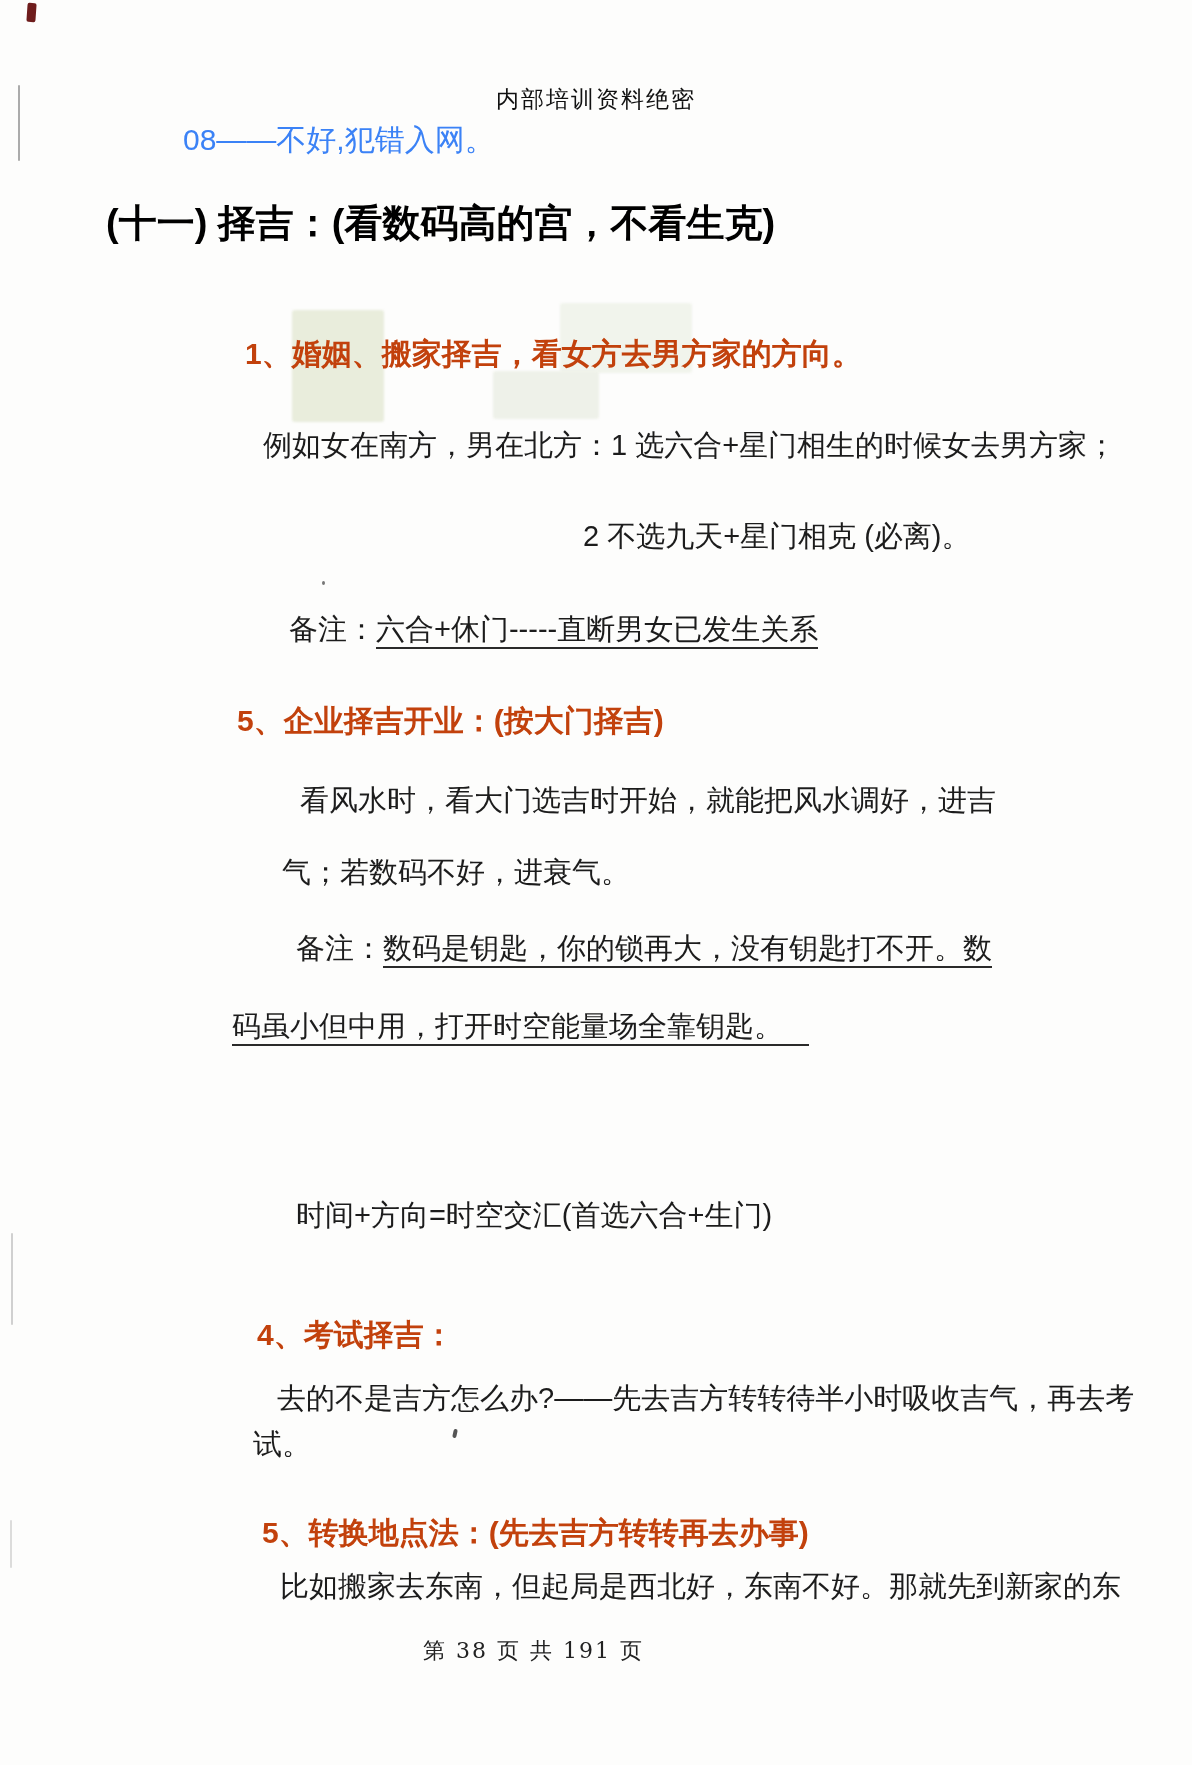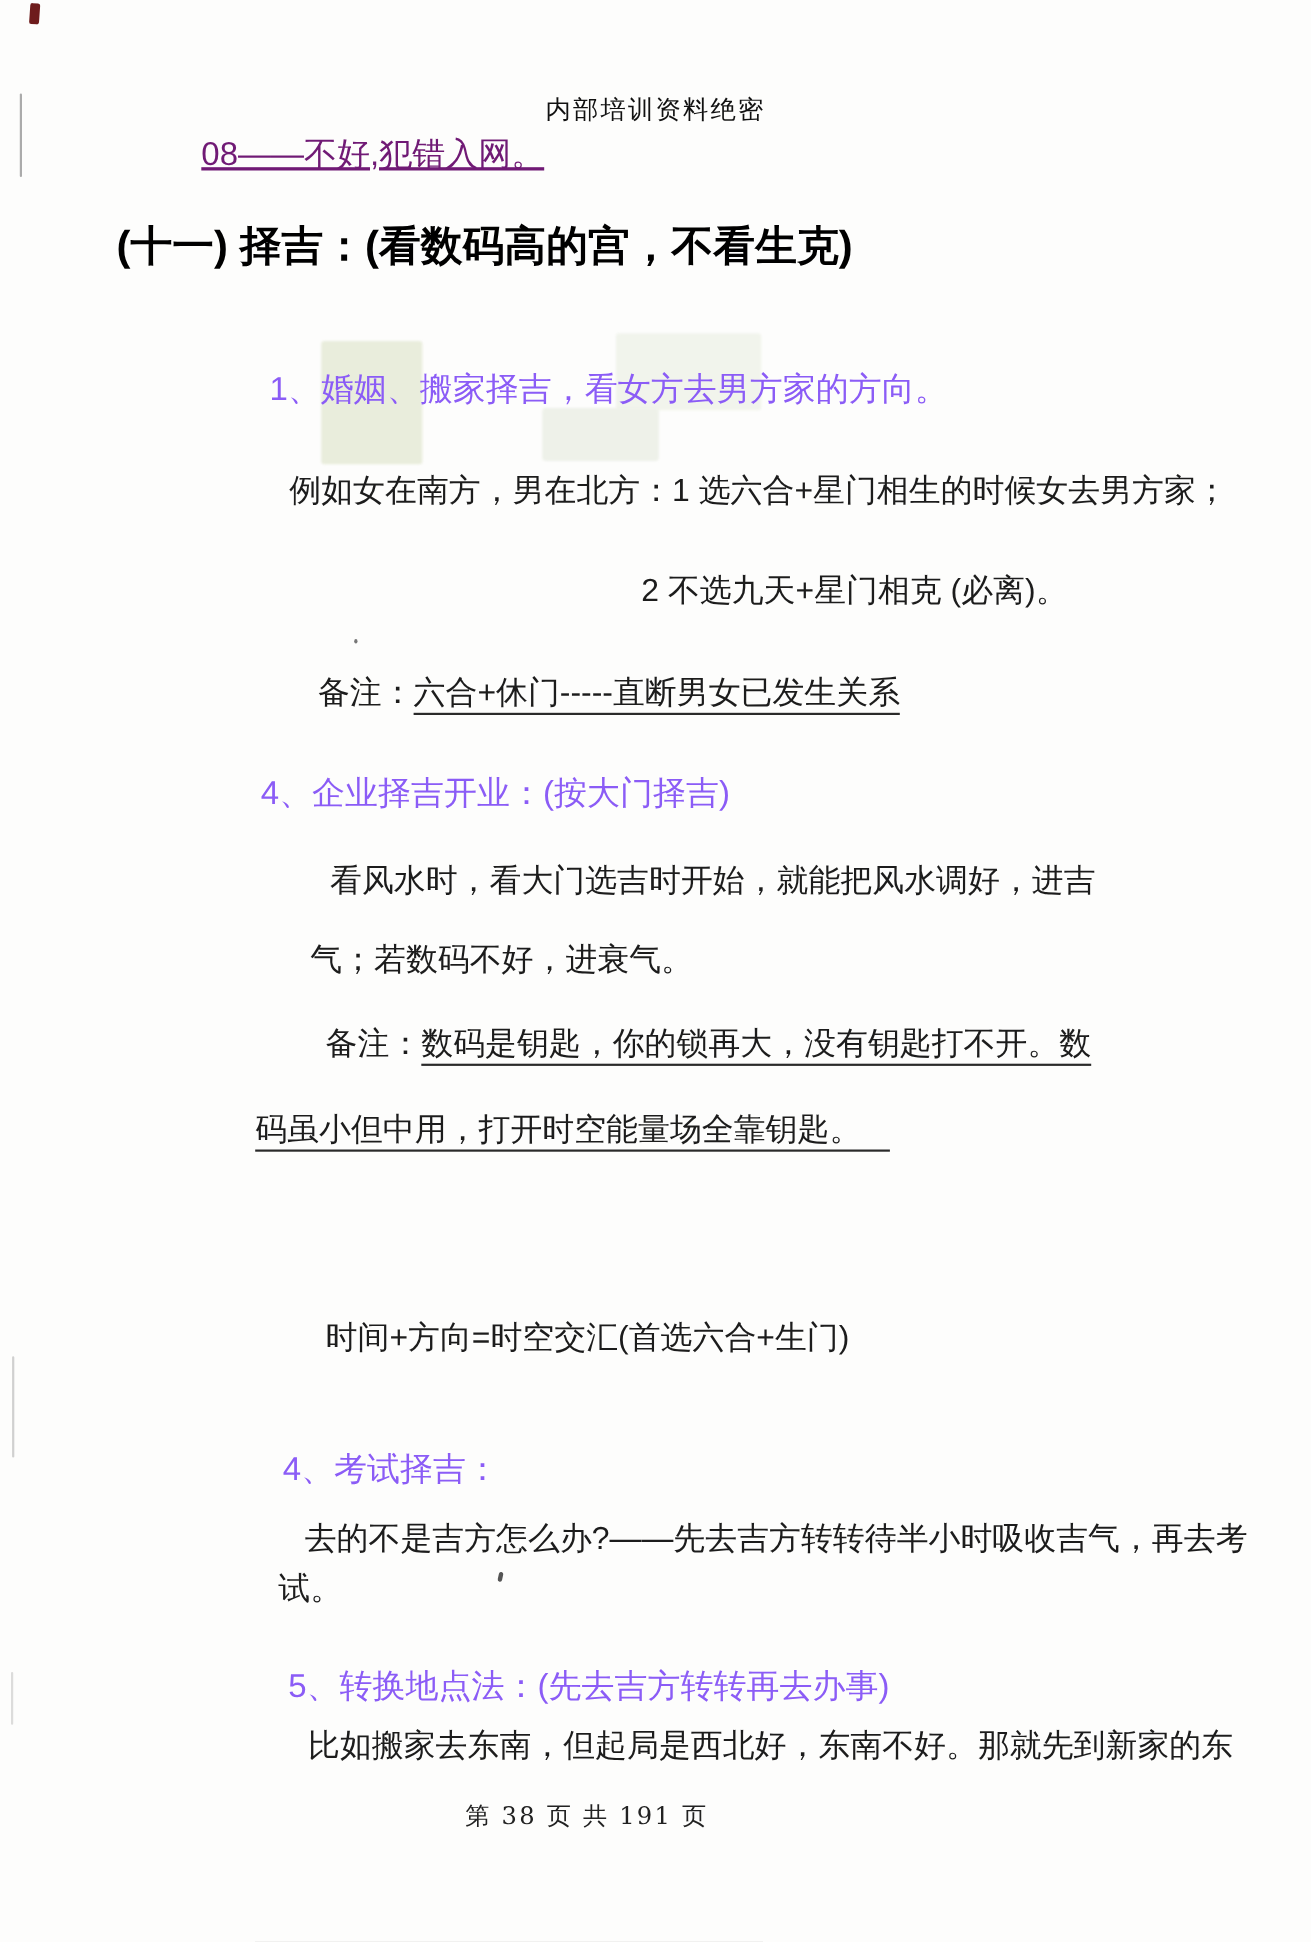--- a/index.html
+++ b/index.html
@@ -15,26 +15,26 @@
   }
   .abs { position: absolute; margin: 0; white-space: nowrap; }
   .doc-header {
     font-family: "DejaVu Serif", "Liberation Serif", serif;
     font-size: 23px;
     letter-spacing: 2px;
     color: #111;
     left: 0; right: 0; top: 84px;
     text-align: center;
   }
-  .intro-line { font-size: 30px; left: 183px; top: 120px; color: #701a75; text-decoration: underline; }
+  .intro-line { font-size: 30px; left: 183px; top: 120px; color: #3b82f6; }
   .main-heading {
     font-size: 38px; font-weight: bold; color: #000;
     left: 106px; top: 198px; letter-spacing: 0px;
   }
-  .sec-heading { font-size: 30px; font-weight: normal; color: #8b5cf6; text-align: center; }
+  .sec-heading { font-size: 30px; font-weight: bold; color: #c2410c; text-align: center; }
   .body-line { font-size: 29px; color: #1c1c1c; }
   .underlined { border-bottom: 2.5px solid #2a2a2a; padding-bottom: 2px; }
   .extend { padding-right: 26px; }
   .doc-footer {
     font-family: "DejaVu Serif", "Liberation Serif", serif;
     font-size: 22px; letter-spacing: 2px; color: #222;
     left: 423px; top: 1636px;
   }
   .highlight { position: absolute; border-radius: 3px; filter: blur(1px); }
   .artifact { position: absolute; }
@@ -62,21 +62,21 @@
 
   <p class="abs intro-line">08——不好,犯错入网。</p>
 
   <h1 class="abs main-heading">(十一) 择吉：(看数码高的宫，不看生克)</h1>
 
   <h2 class="abs sec-heading" style="left:245px; top:334px;">1、婚姻、搬家择吉，看女方去男方家的方向。</h2>
   <p class="abs body-line" style="left:263px; top:426px;">例如女在南方，男在北方：1 选六合+星门相生的时候女去男方家；</p>
   <p class="abs body-line" style="left:583px; top:517px;">2 不选九天+星门相克 (必离)。</p>
   <p class="abs body-line" style="left:289px; top:610px;"><span>备注：</span><span class="underlined">六合+休门-----直断男女已发生关系</span></p>
 
-  <h2 class="abs sec-heading" style="left:237px; top:701px;">4、企业择吉开业：(按大门择吉)</h2>
+  <h2 class="abs sec-heading" style="left:237px; top:701px;">5、企业择吉开业：(按大门择吉)</h2>
   <p class="abs body-line" style="left:282px; top:853px;">气；若数码不好，进衰气。</p>
   <p class="abs body-line" style="left:300px; top:781px;">看风水时，看大门选吉时开始，就能把风水调好，进吉</p>
   <p class="abs body-line" style="left:296px; top:929px;"><span>备注：</span><span class="underlined">数码是钥匙，你的锁再大，没有钥匙打不开。数</span></p>
   <p class="abs body-line" style="left:232px; top:1007px;"><span class="underlined extend">码虽小但中用，打开时空能量场全靠钥匙。</span></p>
 
   <p class="abs body-line" style="left:296px; top:1196px;">时间+方向=时空交汇(首选六合+生门)</p>
 
   <h2 class="abs sec-heading" style="left:257px; top:1283px;margin-top:32px;">4、考试择吉：</h2>
   <p class="abs body-line" style="left:277px; top:1379px;">去的不是吉方怎么办?——先去吉方转转待半小时吸收吉气，再去考</p>
   <p class="abs body-line" style="left:253px; top:1425px;">试。</p>

